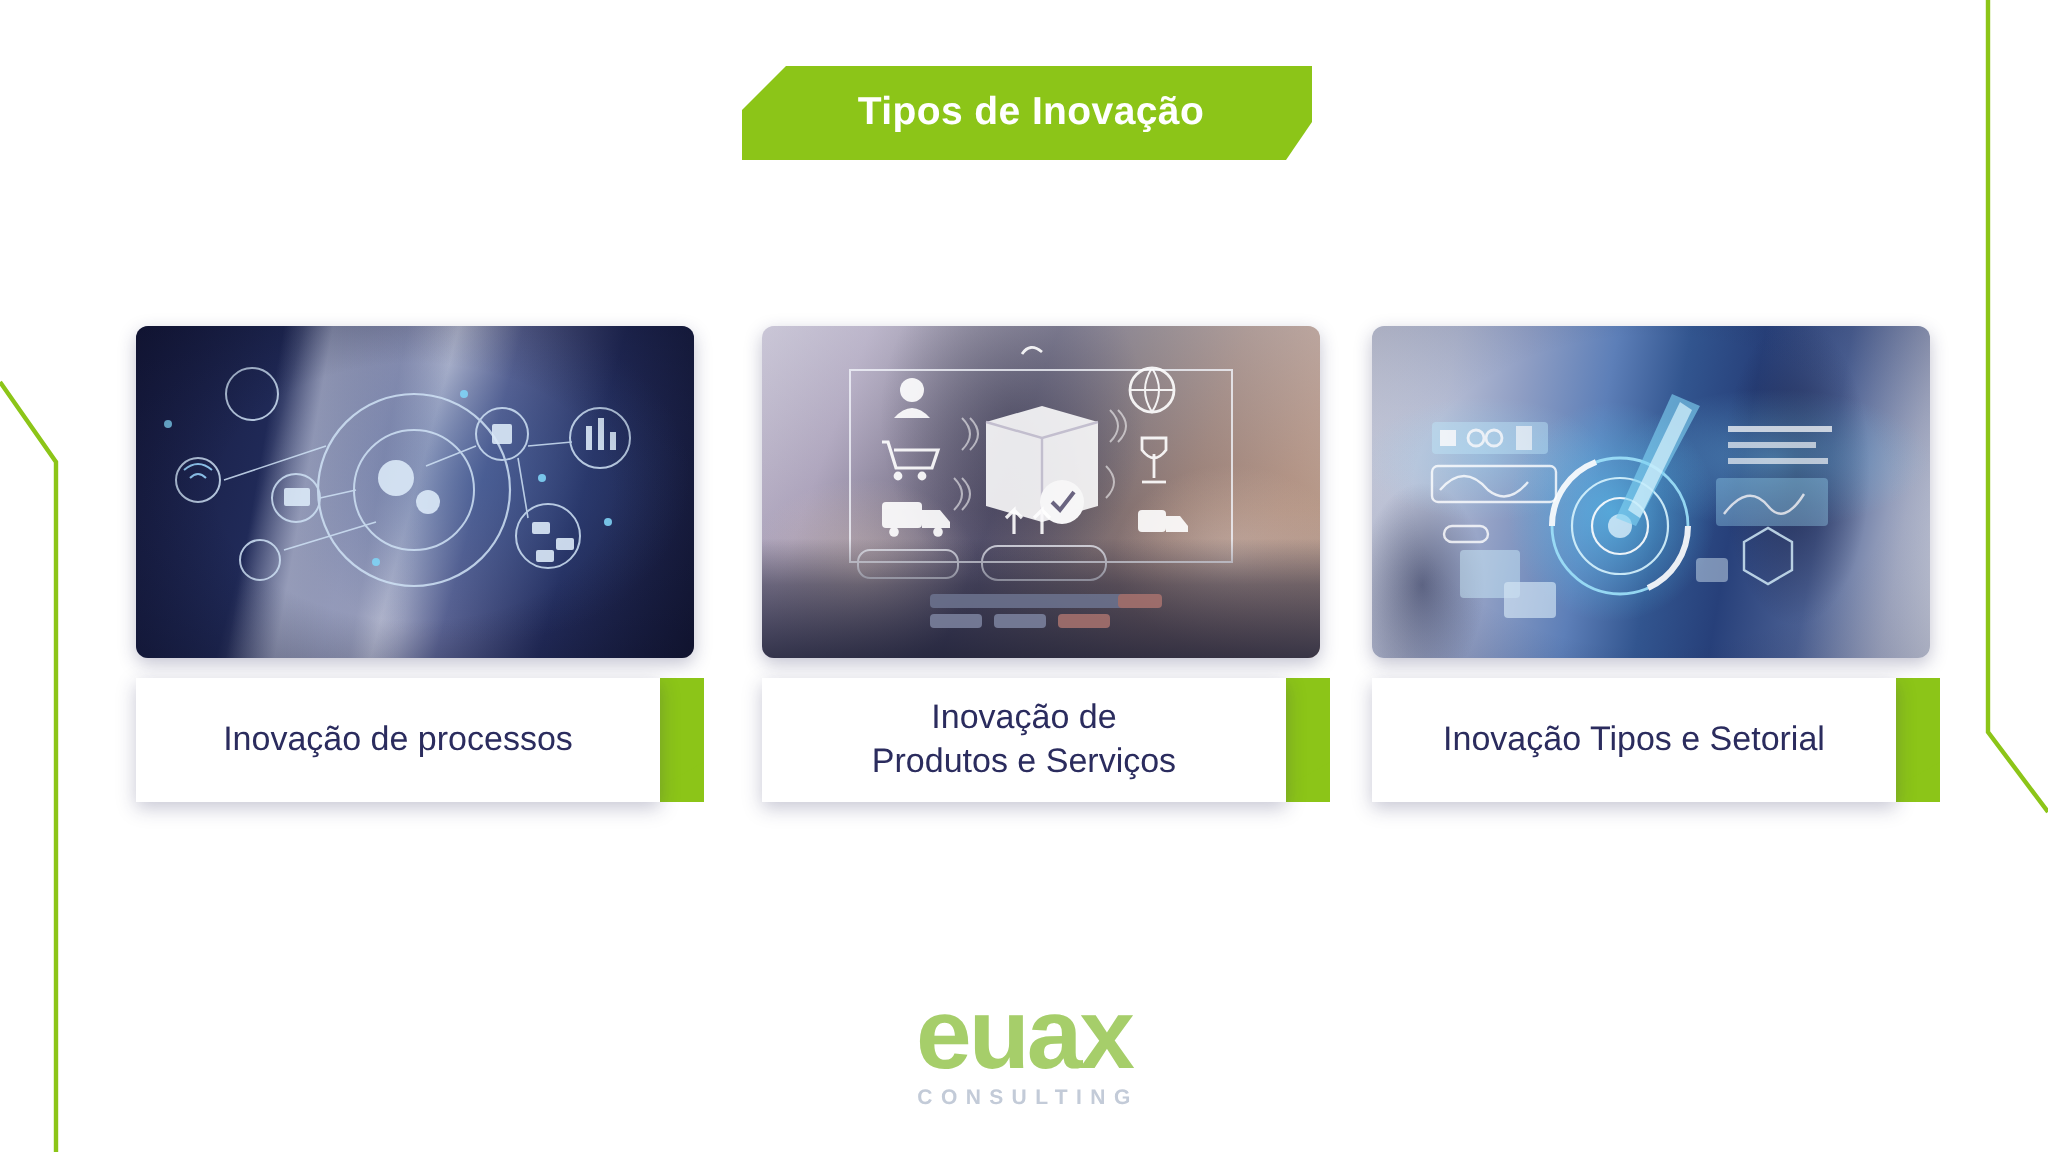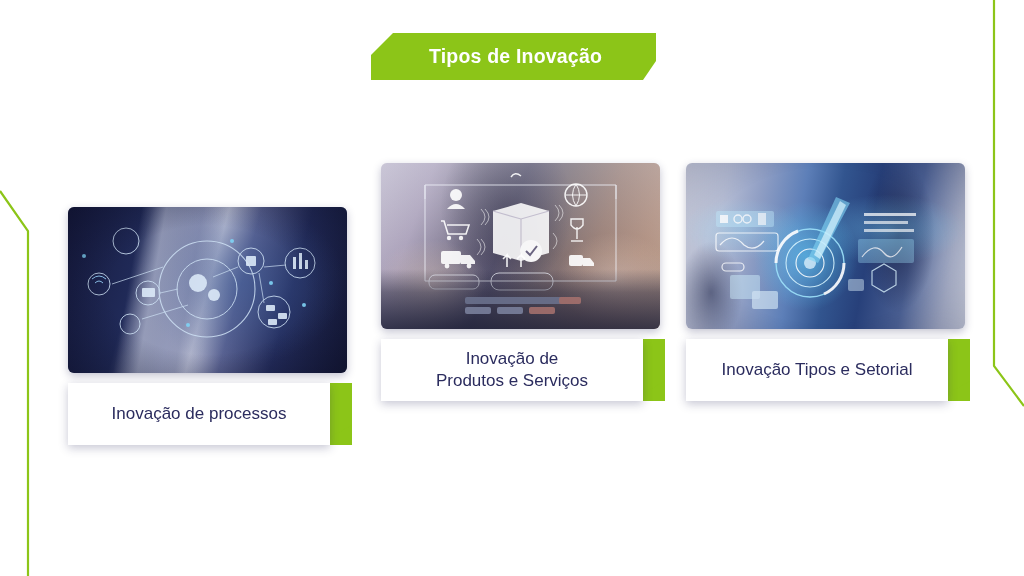--- a/index.html
+++ b/index.html
@@ -67,21 +67,21 @@
     padding-left: 4px;
     box-sizing: border-box;
   }
 
   
   .card {
     position: absolute;
     top: 163px;
     width: 279px;
   }
-  #card-0 { left: 68px; margin-top: 44px; }
+  #card-0 { left: 68px; }
   #card-1 { left: 381px; }
   #card-2 { left: 686px; }
 
   .card-photo {
     position: relative;
     width: 279px;
     height: 166px;
     border-radius: 6px;
     overflow: hidden;
     box-shadow: 0 3px 9px rgba(40,40,90,0.28);
@@ -391,14 +391,18 @@
       <div class="photo-layer ph3-vign"></div>
     </div>
     <div class="card-label">
       <div class="label-flag"></div>
       <div class="label-box">
         <span class="label-text">Inovação Tipos e Setorial</span>
       </div>
     </div>
   </div>
 
+  <div id="logo">
+    <span class="logo-word">euax</span>
+    <span class="logo-sub">CONSULTING</span>
+  </div>
 
 </div>
 
 </body></html>

